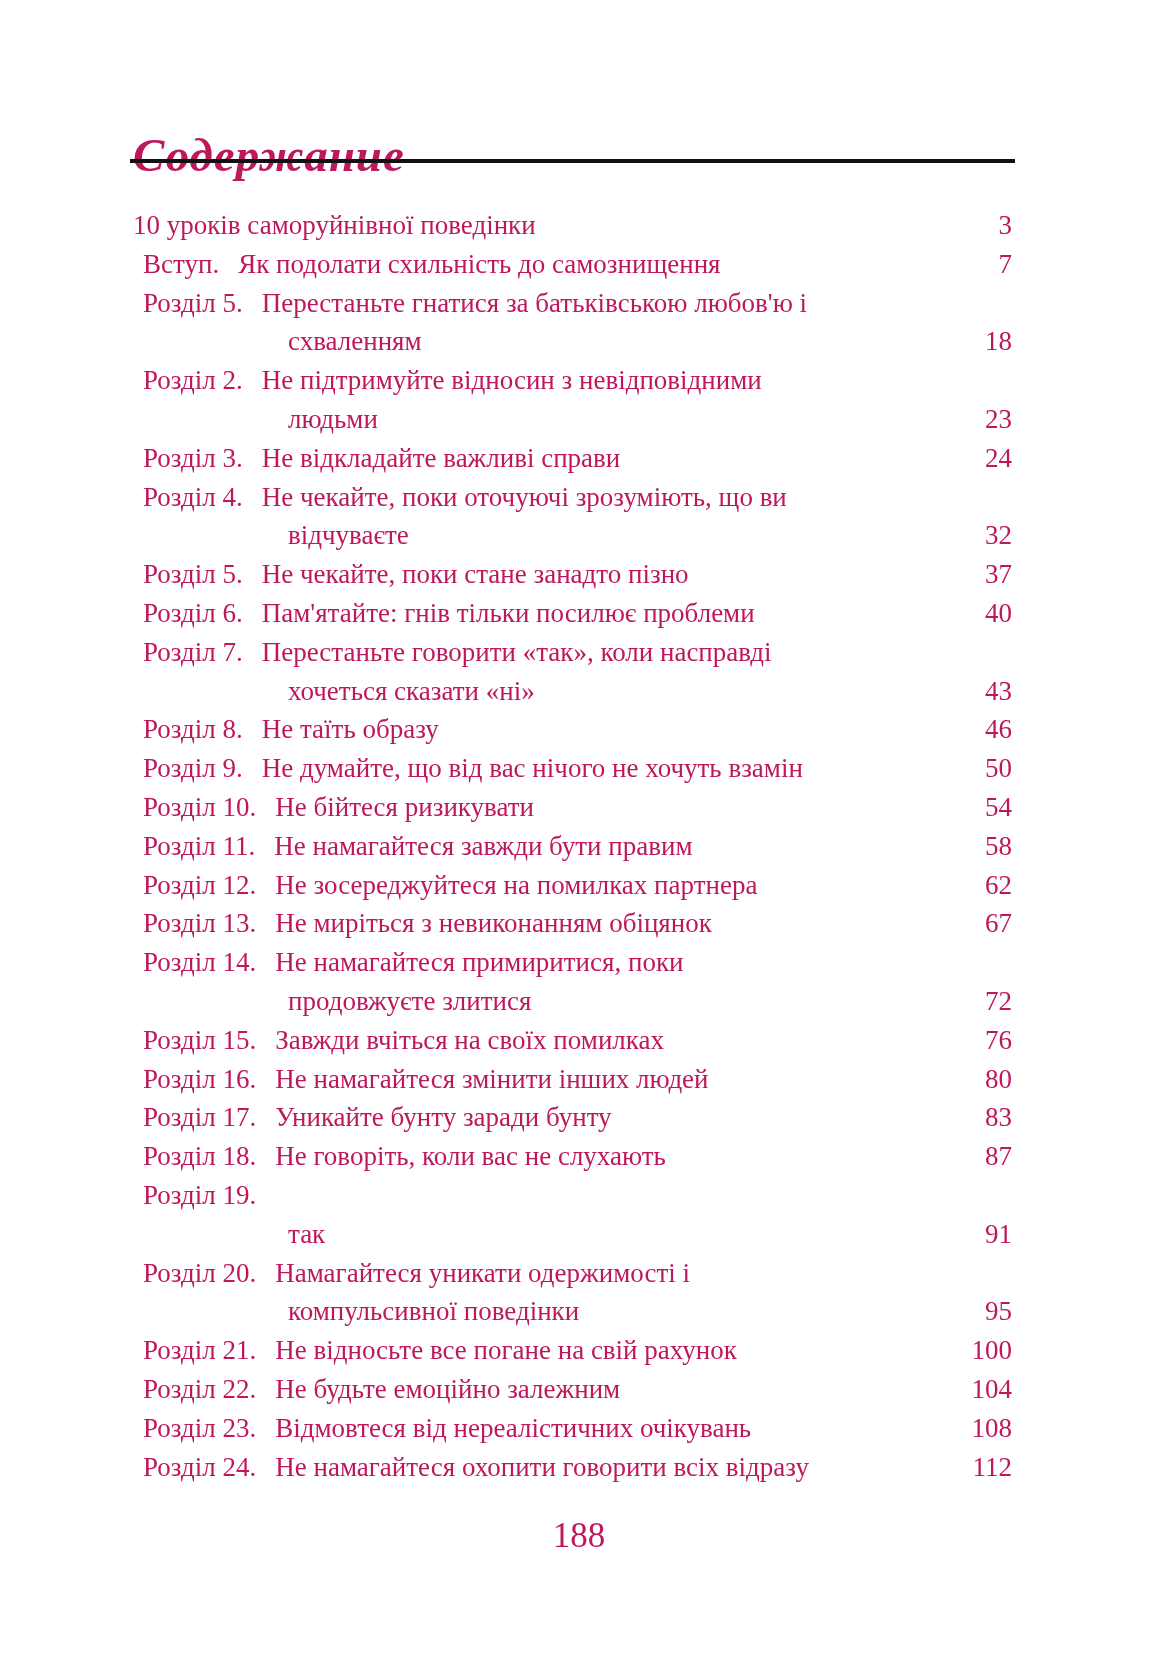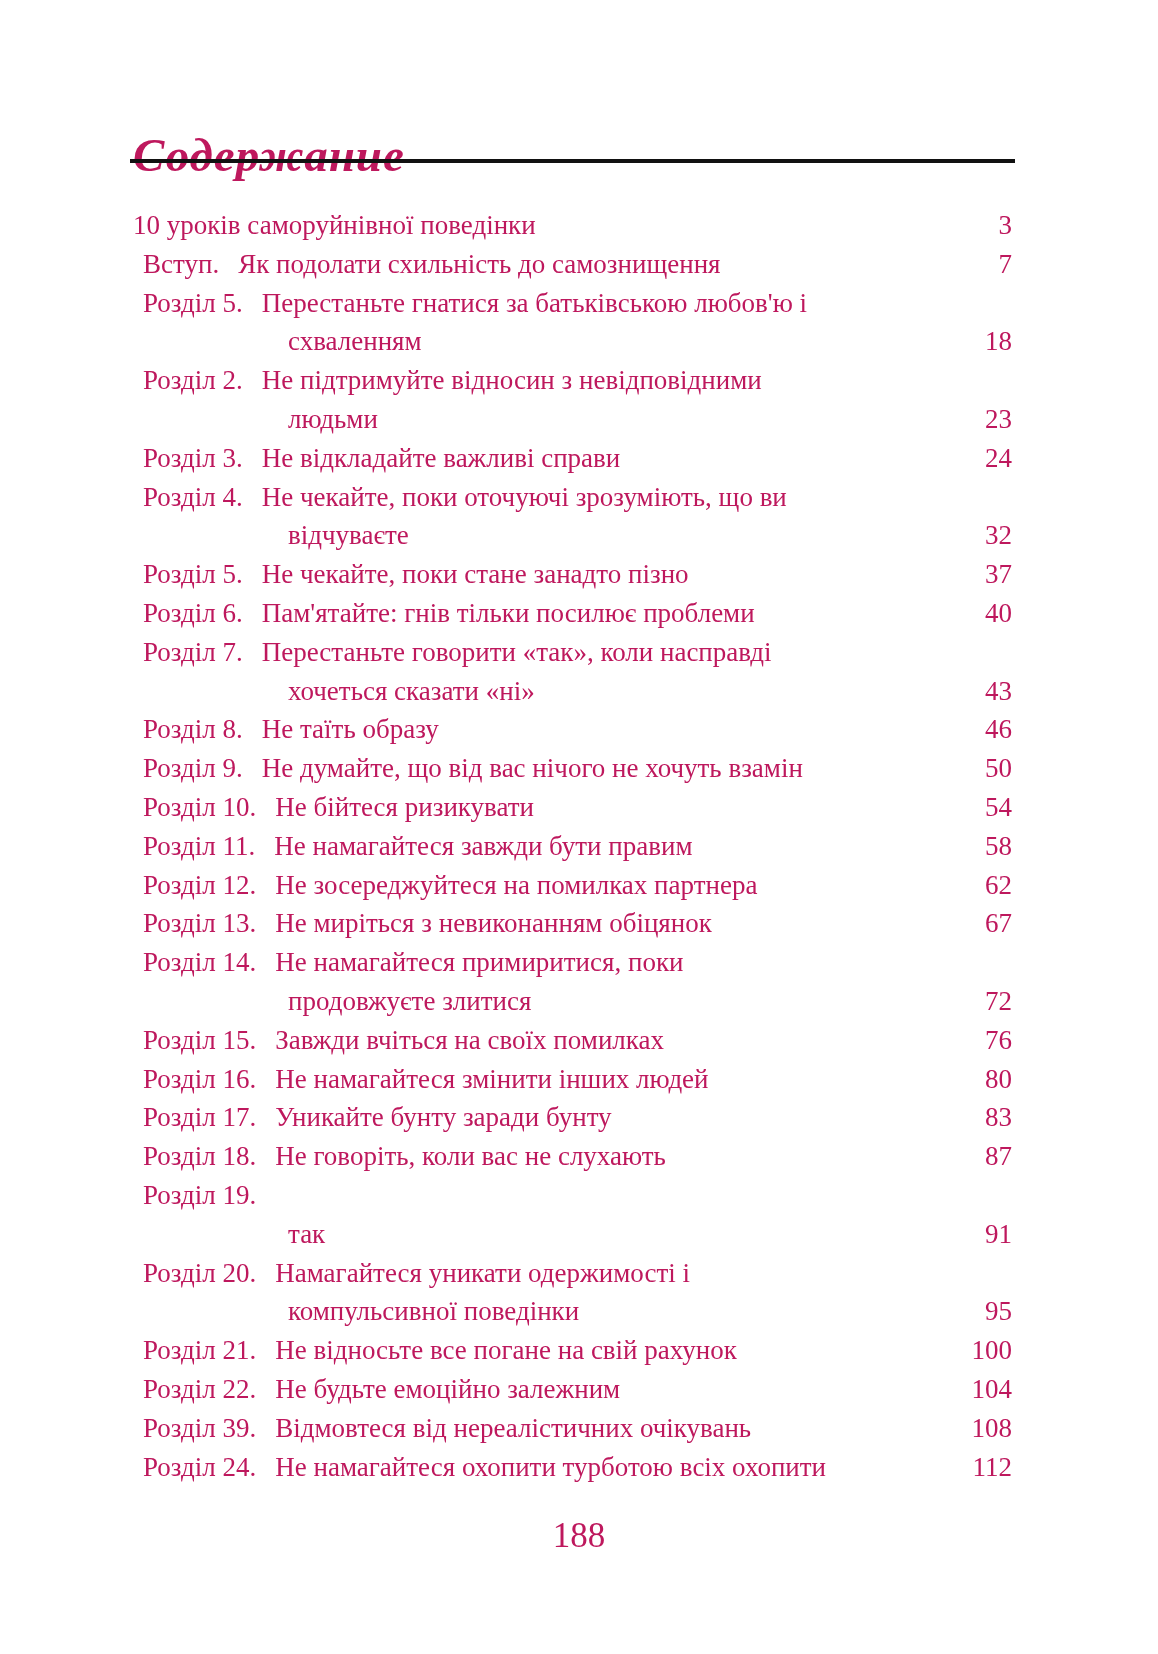--- a/index.html
+++ b/index.html
@@ -312,31 +312,31 @@
     <div class="toc-line toc-line-first">
       <span class="toc-label">Розділ 22.</span>
       <span class="toc-text">Не будьте емоційно залежним</span>
       <span class="toc-leader"></span>
       <span class="toc-page">104</span>
     </div>
   </div>
 
   <div class="toc-entry">
     <div class="toc-line toc-line-first">
-      <span class="toc-label">Розділ 39.</span>
+      <span class="toc-label">Розділ 23.</span>
       <span class="toc-text">Відмовтеся від нереалістичних очікувань</span>
       <span class="toc-leader"></span>
       <span class="toc-page">108</span>
     </div>
   </div>
 
   <div class="toc-entry">
     <div class="toc-line toc-line-first">
       <span class="toc-label">Розділ 24.</span>
-      <span class="toc-text">Не намагайтеся охопити турботою всіх охопити</span>
+      <span class="toc-text">Не намагайтеся охопити говорити всіх відразу</span>
       <span class="toc-leader"></span>
       <span class="toc-page">112</span>
     </div>
   </div>
 </div>
 
   <div class="page-footer">188</div>
 </div>
 
 </body></html>

